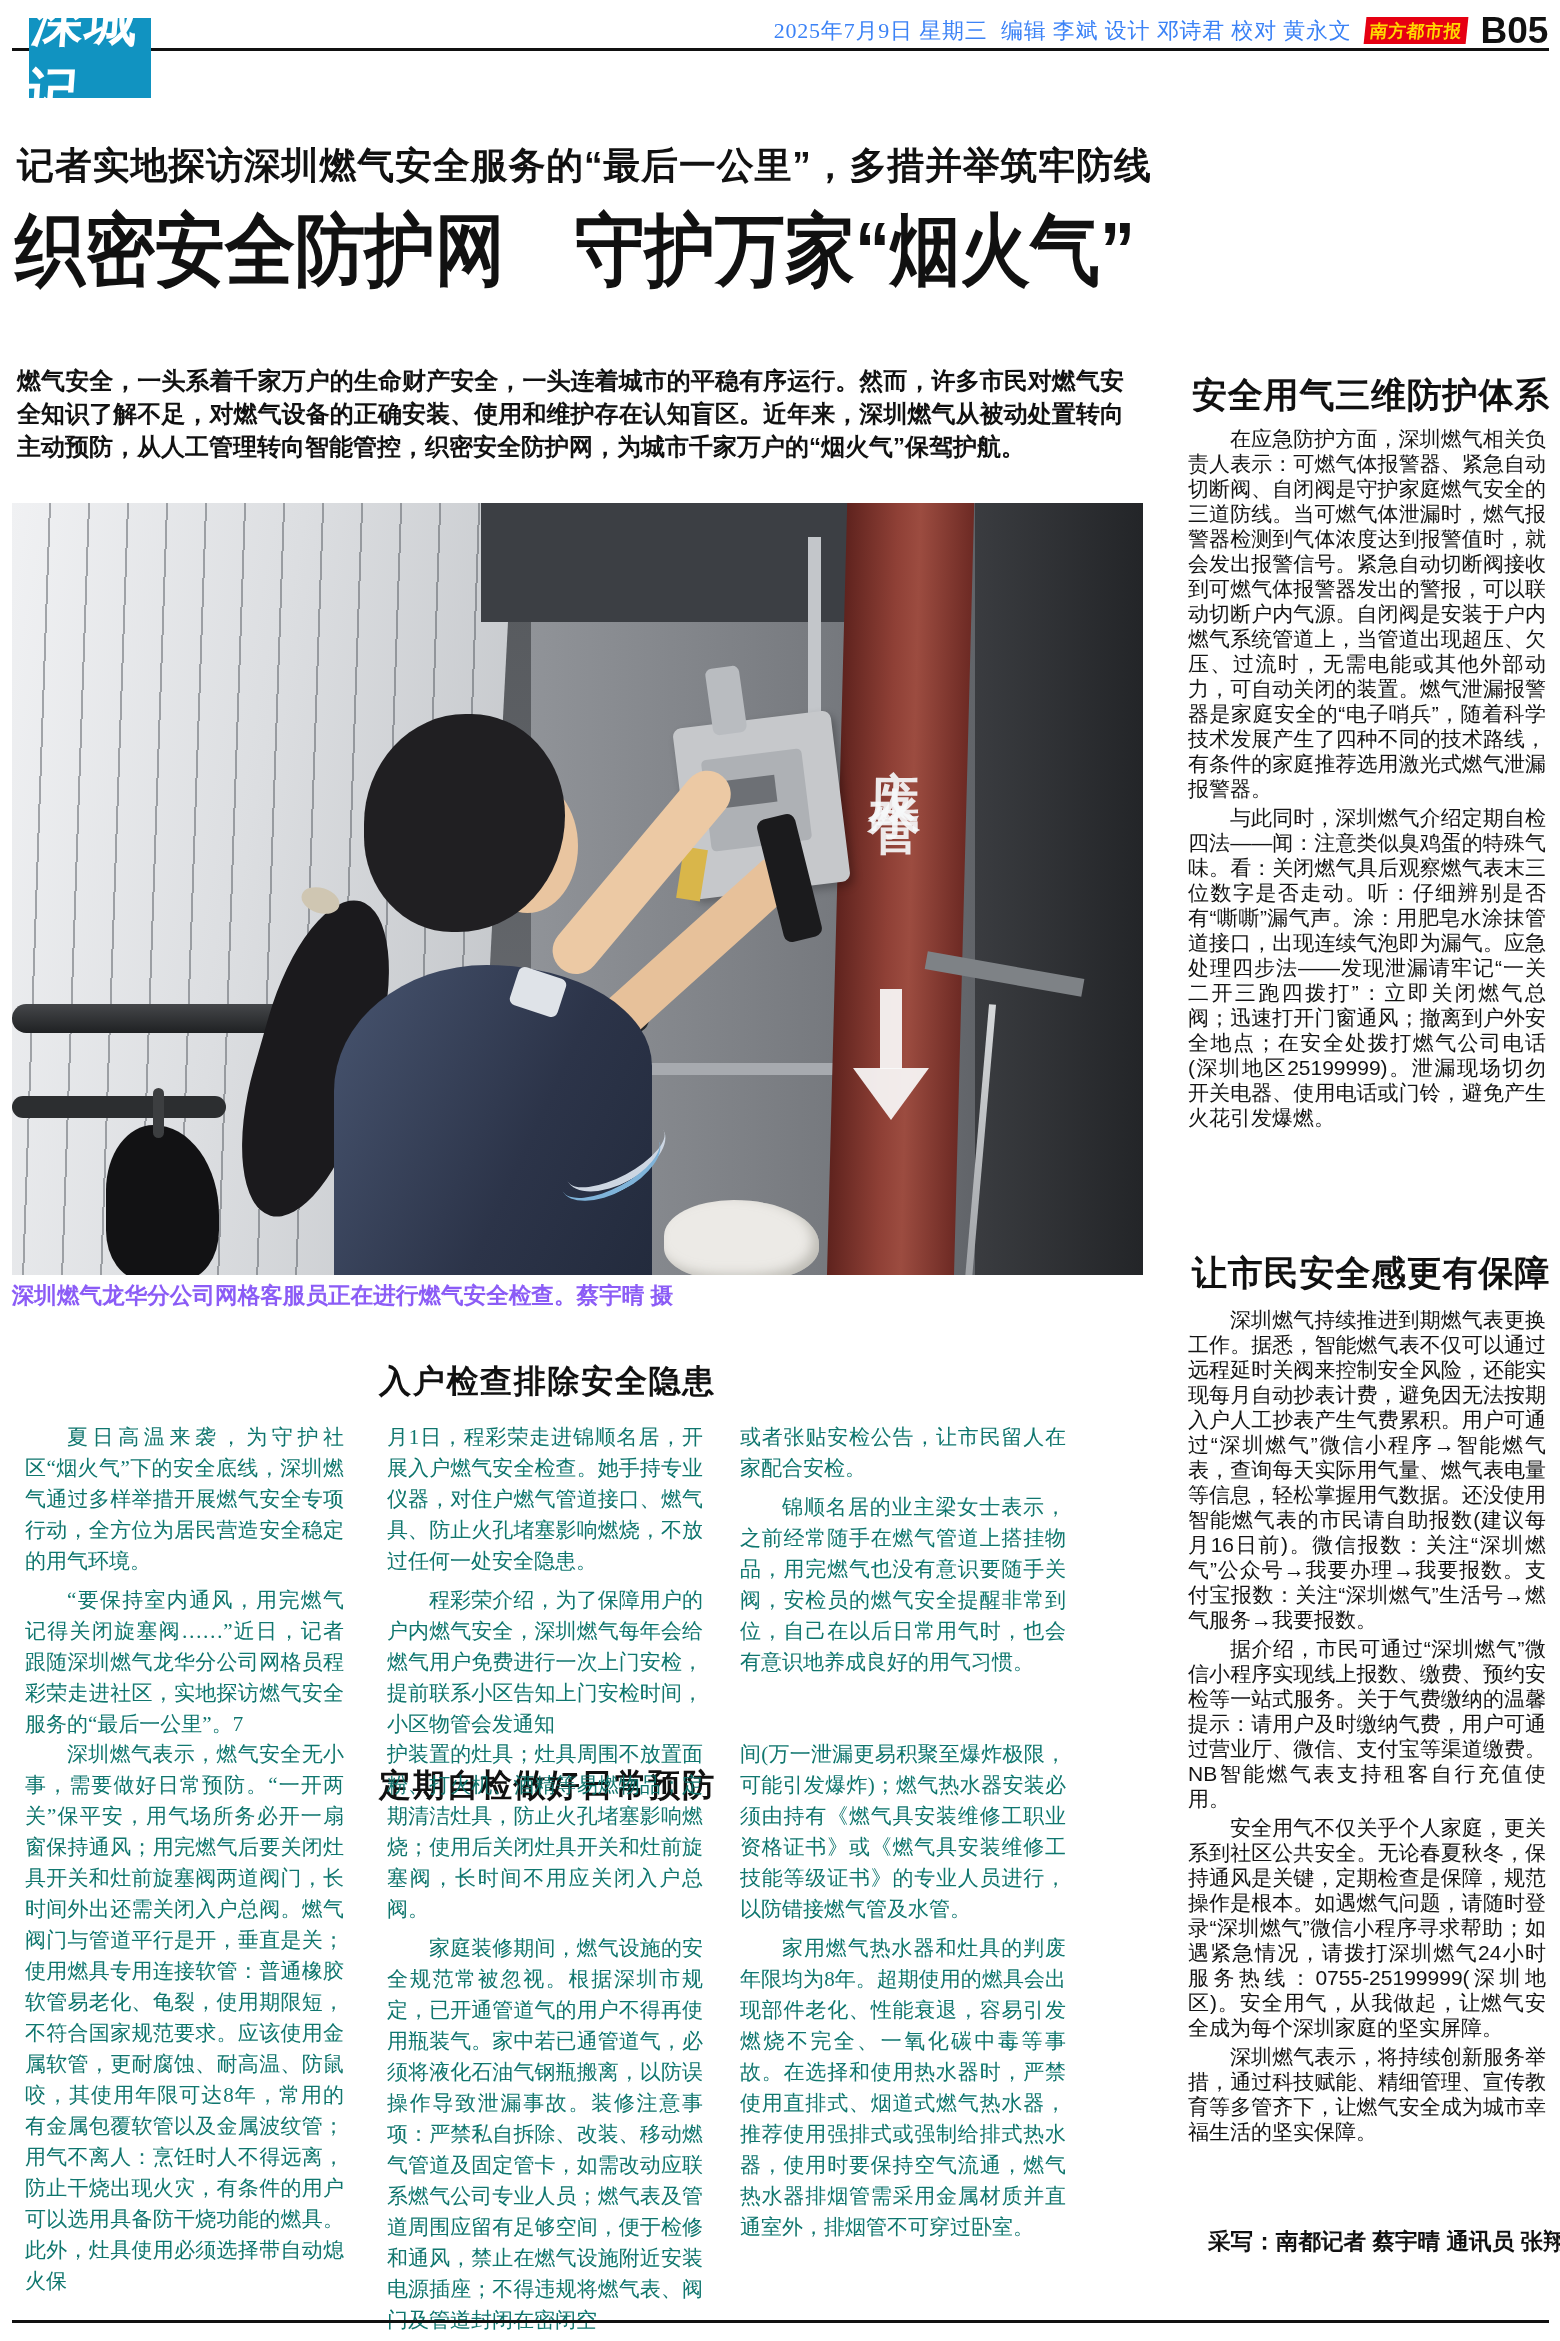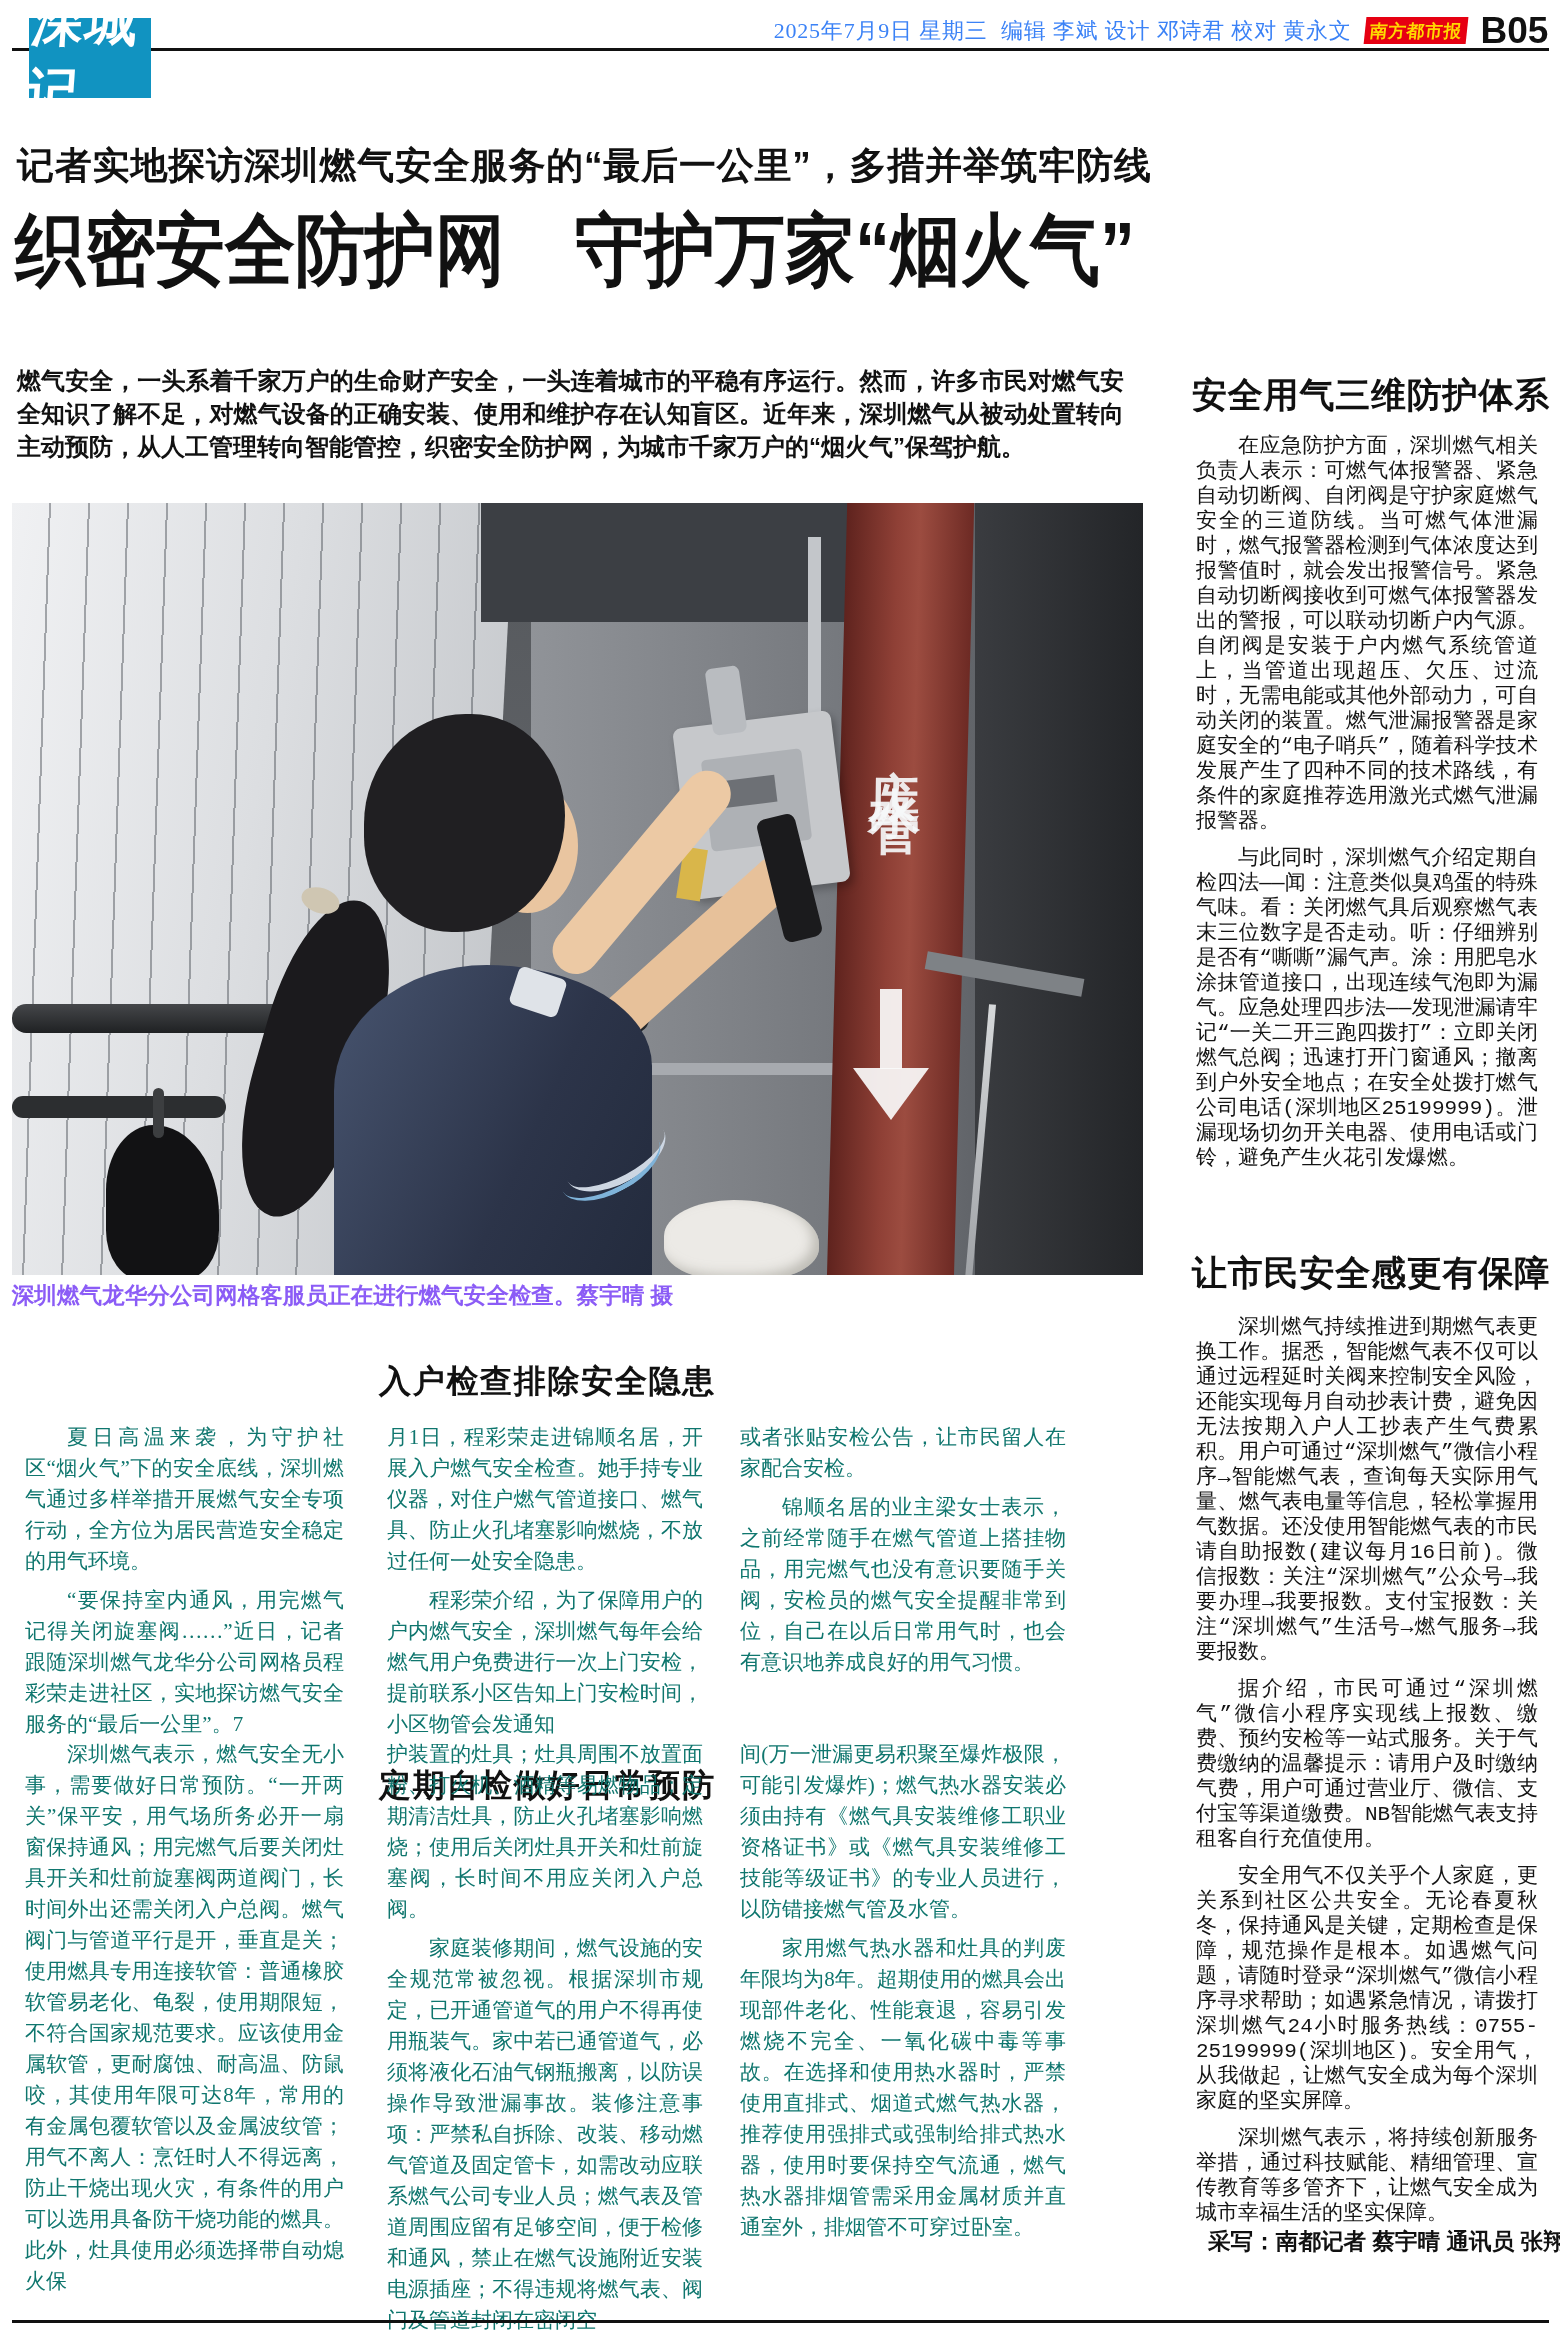--- a/index.html
+++ b/index.html
@@ -73,22 +73,22 @@
   #ph-bag{left:652px;top:697px;width:155px;height:80px;background:#eceae6;border-radius:45% 55% 40% 40%;
     box-shadow:inset -6.7px -5px 11.7px rgba(160,158,150,.6);}
   #caption{left:11.7px;top:1280px;width:1131px;font-size:22.6px;font-weight:bold;color:#8b5cf6;}
   
   .para{font-family:"Liberation Serif",serif;font-size:21px;line-height:31px;text-align:justify;
     text-indent:2em;color:#0f766e;margin:8px;}
   .cont{text-indent:0;}
   .col{width:335px;}
   .sec-title{width:332px;text-align:center;font-size:32px;font-weight:bold;letter-spacing:1.7px;white-space:nowrap;}
   .side-title{width:366px;text-align:right;font-size:35px;font-weight:bold;letter-spacing:0.8px;white-space:nowrap;}
-  .side-para{font-family:Liberation Mono, monospace;font-size:21px;line-height:25px;text-align:justify;
-    text-indent:2em;color:#141414;margin:12px;}
+  .side-para{font-family:Liberation Sans, sans-serif;font-size:21px;line-height:25px;text-align:justify;
+    text-indent:2em;color:#141414;margin:4px;}
   #byline{left:1208px;top:2226px;width:366px;font-size:22.6px;font-weight:bold;white-space:nowrap;}
   #bottom-rule{left:11.7px;top:2320px;width:1537px;height:2.5px;background:#111;}
 </style>
 </head>
 <body>
 
 <div id="page">
 
   <div class="abs" id="top-rule"></div>
   <div class="abs" id="section-logo">

